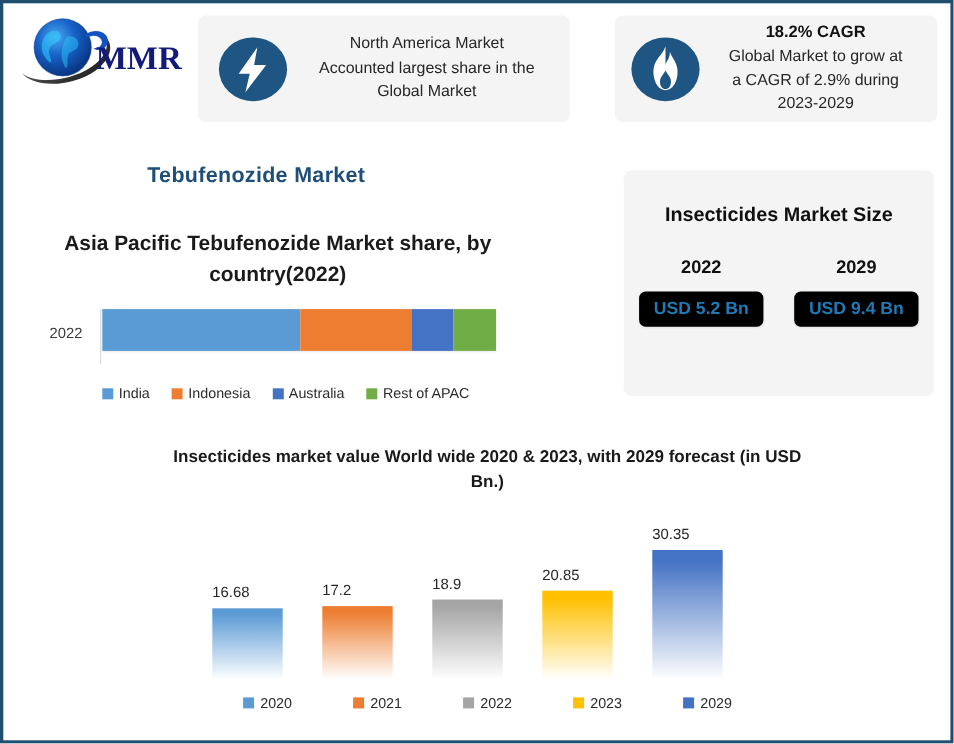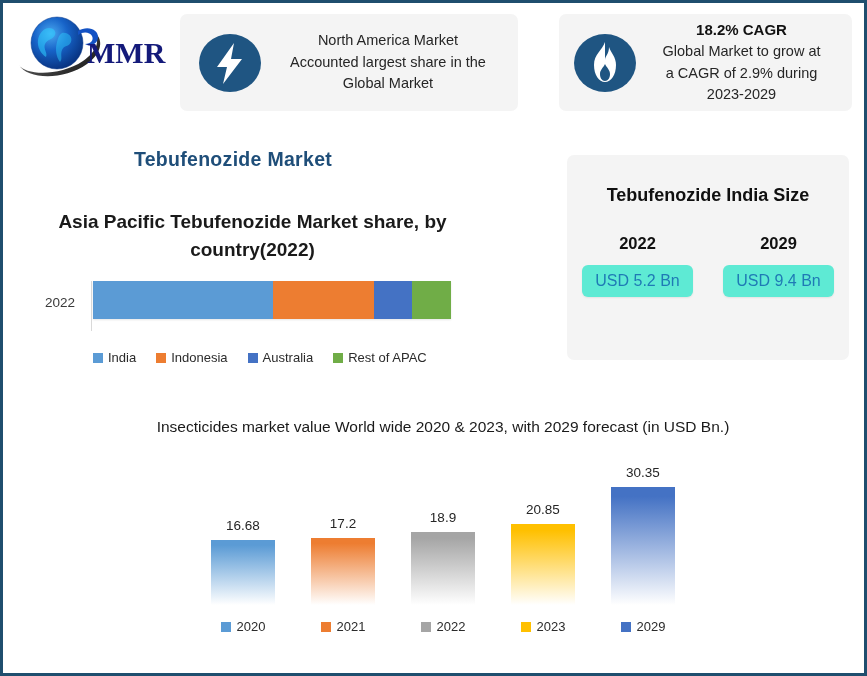--- a/index.html
+++ b/index.html
@@ -192,58 +192,58 @@
     flex: 1 1 50%;
     text-align: center;
   }
   .size-year {
     font-size: 16.5px;
     font-weight: bold;
     color: #111111;
   }
   .size-chip {
     display: inline-block;
-    background: #5eead4;
+    background: #000000;
     border-radius: 6px;
     padding: 7px 13px;
     font-size: 16px;
-    font-weight: normal;
+    font-weight: bold;
     color: #1F7AB5;
     box-shadow: 0 1px 2px rgba(0,0,0,0.07);
   }
 
   
   #bottom-chart {
     position: absolute;
     left: 120px;
     top: 400px;
     width: 640px;
   }
   #bottom-title {
     width: 600px;
-    margin: 12px auto;
+    margin: 1px auto;
     text-align: center;
     font-size: 15.5px;
-    font-weight: normal;
+    font-weight: bold;
     color: #1a1a1a;
     line-height: 1.5;
   }
   #bars-area {
     position: relative;
     margin-top: 12px;
     height: 155px;
     display: flex;
     align-items: flex-end;
     justify-content: center;
   }
   .bar-col {
     width: 100px;
     display: flex;
     flex-direction: column;
-    align-items: center;
+    align-items: flex-start;
     justify-content: flex-end;
     height: 100%;
   }
   .bar-value {
     font-size: 13.5px;
     color: #262626;
     margin-bottom: 7px;
   }
   .bar-rect {
     width: 64px;
@@ -362,21 +362,21 @@
           <span>Australia</span>
         </div>
         <div class="legend-item">
           <span class="legend-swatch" style="background: rgb(112, 173, 71);"></span>
           <span>Rest of APAC</span>
         </div>
       </div>
   </div>
 
   <div id="size-panel">
-    <div id="size-panel-title">Tebufenozide India Size</div>
+    <div id="size-panel-title">Insecticides Market Size</div>
     <div id="size-years">
       <div class="size-col">
         <span class="size-year">2022</span>
       </div>
       <div class="size-col">
         <span class="size-year">2029</span>
       </div>
     </div>
     <div id="size-values">
       <div class="size-col">

